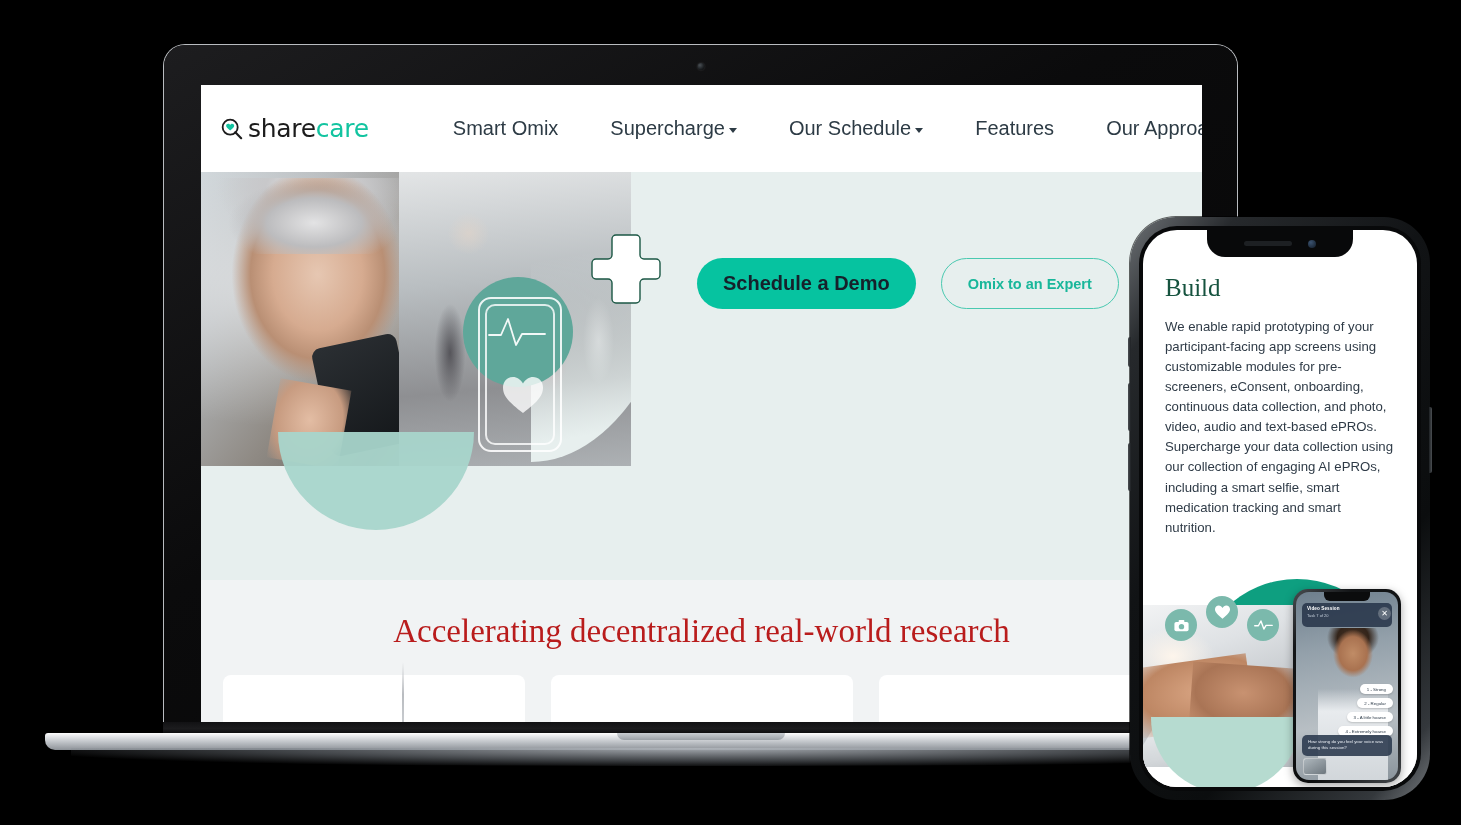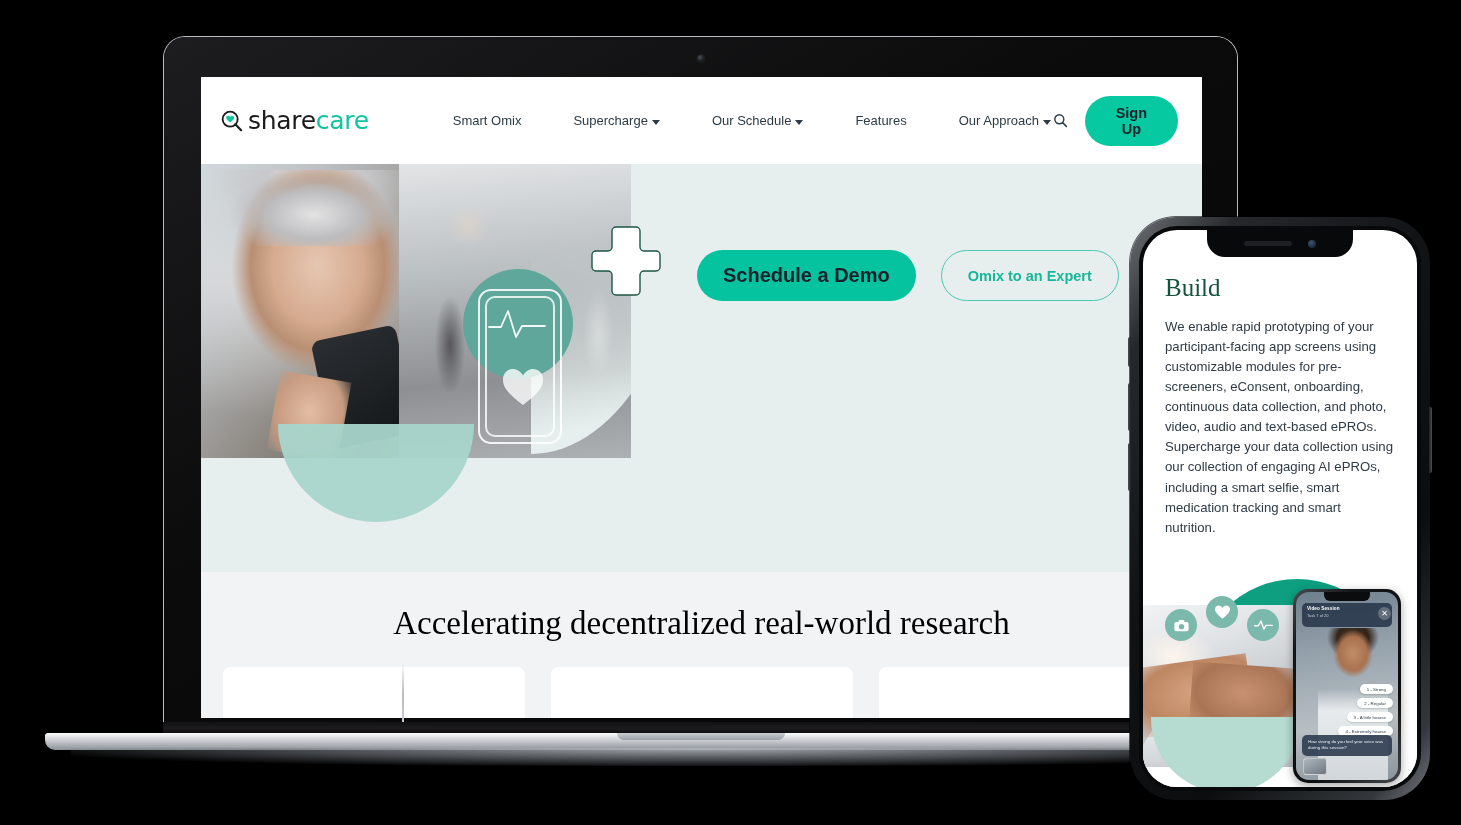--- a/index.html
+++ b/index.html
@@ -7,21 +7,21 @@
     width: 1461px; height: 825px;
     background: #000000;
     font-family: "Liberation Sans", sans-serif;
     overflow: hidden;
   }
   .stage { position: relative; width: 1461px; height: 825px; background: #000; }
 
   
   .laptop { position: absolute; left: 163px; top: 28px; width: 1075px; height: 700px; }
   .laptop-lid {
-    position: absolute; left: 0; top: 8px; width: 1075px; height: 696px;
+    position: absolute; left: 0; top: 16px; width: 1075px; height: 696px;
     background: #0a0a0a;
     border-radius: 22px 22px 4px 4px;
     border: 1.6px solid #b9bcc0;
     border-bottom: none;
     box-shadow: inset 0 0 0 1px #151515;
   }
   .laptop-bezel {
     position: absolute; left: 0; top: 0; width: 100%; height: 100%;
     border-radius: 21px 21px 3px 3px;
     background: linear-gradient(150deg,#1d1d1f 0%,#0b0b0c 42%,#050505 100%);
@@ -73,21 +73,21 @@
     padding: 0 16px 0 16px; position: relative; z-index: 4;
   }
   .logo { display:flex; align-items:center; gap:5px; margin-left: 4px; }
   .logo-mark { width: 22px; height: 22px; position: relative; flex:none; }
   .logo-word { font-size: 25px; letter-spacing:-.3px; font-family:"DejaVu Sans", sans-serif; }
   .logo-word .dark { color:#1c1c1c; font-weight:400; }
   .logo-word .teal { color:#12c4a0; font-weight:400; }
 
   .nav-links { display:flex; align-items:center; margin-left: 84px; }
   .nav-link {
-    font-size: 13px; color:#2d3b45; padding: 0 0; white-space:nowrap;
+    font-size: 20px; color:#2d3b45; padding: 0 0; white-space:nowrap;
     cursor:pointer; display:flex; align-items:center; gap:4px;
   }
   .nav-sp { width: 52px; }
   .caret { width:0;height:0;border-left:4px solid transparent;border-right:4px solid transparent;border-top:5px solid #2d3b45; display:inline-block; margin-top:3px;}
   .nav-right { margin-left:auto; display:flex; align-items:center; gap:14px; padding-right: 8px;}
   .search-btn { width:22px;height:22px; display:flex;align-items:center;justify-content:center; cursor:pointer;}
   .signup {
     background:#06c9a1; color:#17202a; font-size:14.5px; font-weight:700;
     border:none; border-radius:999px; padding: 9px 22px; cursor:pointer;
     font-family:"Liberation Sans", sans-serif;
@@ -177,21 +177,21 @@
   }
   .btn-expert {
     background:transparent; color:#18b79a; border:1.4px solid #49c9b0; border-radius:999px;
     padding: 14px 26px; font-size:14.5px; font-weight:700; cursor:pointer;
     font-family:"Liberation Sans", sans-serif;
   }
 
   
   .lower { background:#f1f3f4; height: 146px; position:relative; }
   .lower-h2 {
-    font-family:"Liberation Serif", serif; color:#000000; font-size:33px;
+    font-family:"Liberation Serif", serif; color:#b91c1c; font-size:33px;
     text-align:center; padding-top: 33px; font-weight:400;
   }
   .cards { display:flex; gap:26px; justify-content:center; margin-top:25px; }
   .card { width: 302px; height: 70px; background:#fff; border-radius: 8px 8px 0 0; }
 
   
   .phone { position:absolute; left:1130px; top:217px; width:300px; height:583px;padding-left:20px; }
   .phone-body {
     position:absolute; inset:0; border-radius: 46px;
     background: linear-gradient(128deg,#6e7276 0%,#26292c 14%,#111315 40%,#0b0d0e 70%,#34383c 92%,#75797d 100%);

